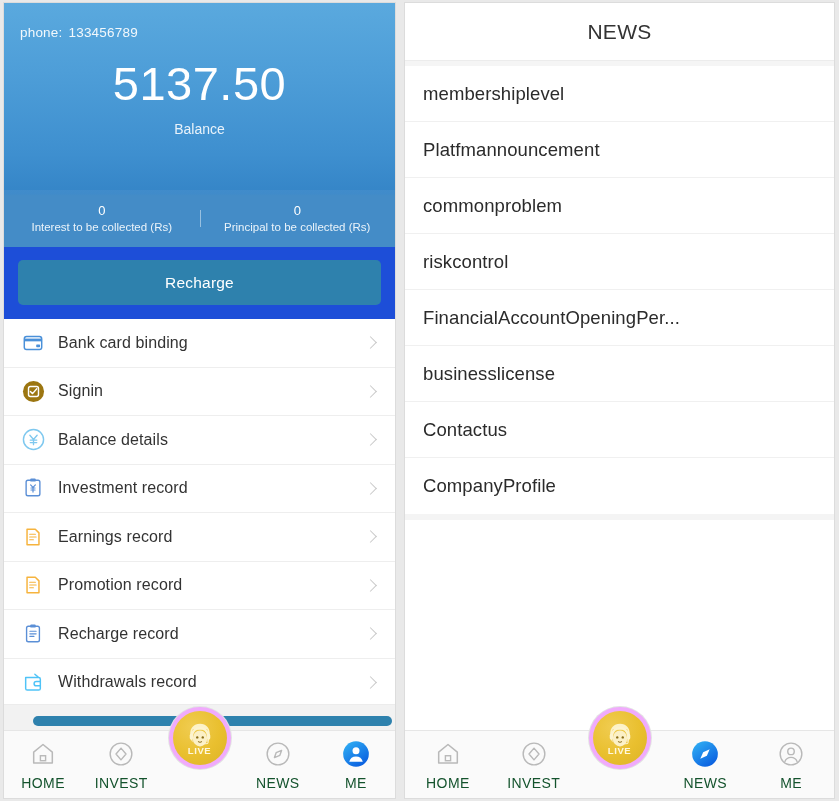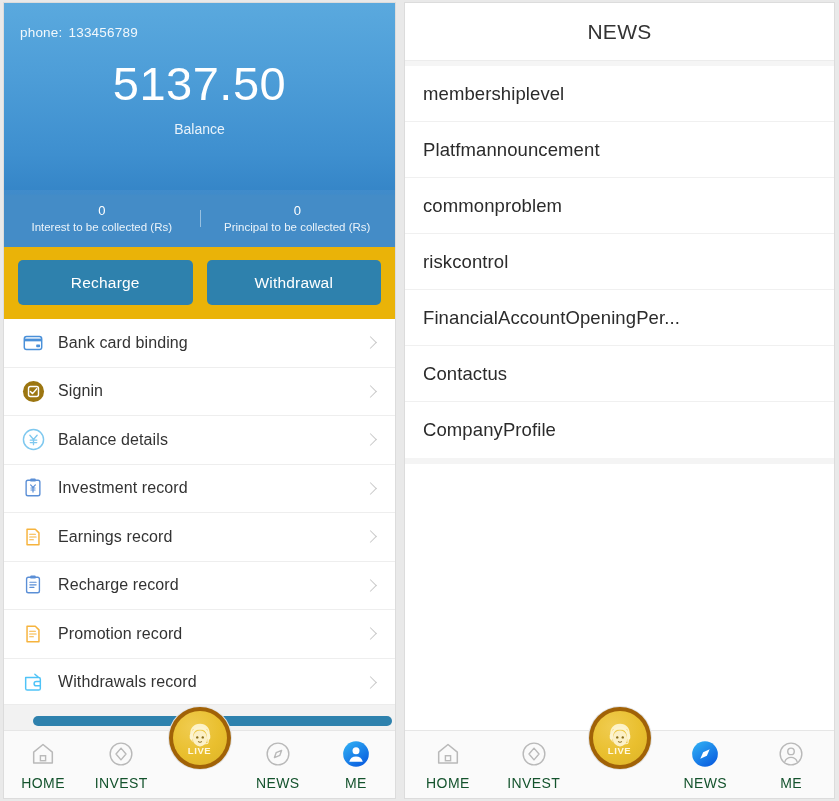--- a/index.html
+++ b/index.html
@@ -91,21 +91,21 @@
     background: rgba(255,255,255,0.45);
   }
   .pending-value { font-size: 13px; line-height: 1.35; color: #ffffff; }
   .pending-label { font-size: 11.5px; line-height: 1.4; color: #eaf3fa; }
 
   
   .action-row {
     display: flex;
     gap: 14px;
     padding: 13px 14px 14px 14px;
-    background: #eab308;
+    background: #1d4ed8;
   }
   .action-btn {
     flex: 1 1 50%;
     height: 45px;
     border: none;
     border-radius: 5px;
     background: #2e81ad;
     color: #ffffff;
     font-size: 15.5px;
     font-family: "Liberation Sans", sans-serif;
@@ -241,21 +241,21 @@
   .tab-center { visibility: hidden; }
 
   
   .live-bubble {
     position: absolute;
     left: 50%;
     top: -24px;
     transform: translateX(-50%);
     width: 62px; height: 62px;
     border-radius: 50%;
-    background: #a16207;
+    background: #f0abfc;
     display: flex;
     align-items: center;
     justify-content: center;
     cursor: pointer;
     z-index: 5;
     box-shadow: 0 0 0 1px #e3e3e3;
   }
   .live-inner {
     width: 54px; height: 54px;
     border-radius: 50%;
@@ -297,21 +297,20 @@
           </div>
           <div class="pending-cell">
             <div class="pending-value">0</div>
             <div class="pending-label">Principal to be collected (Rs)</div>
           </div>
         </div>
       </div>
 
       <div class="action-row">
         <button class="action-btn">Recharge</button>
-        <button class="action-btn">Withdrawal</button>
       </div>
 
       <div class="menu-list">
 
         <div class="menu-item">
           <span class="menu-icon">
             <svg width="22" height="22" viewBox="0 0 24 24">
               <rect x="2.5" y="5" width="19" height="14" rx="2.5" fill="none" stroke="#4a90d9" stroke-width="1.6"></rect>
               <rect x="2.5" y="7.2" width="19" height="3" fill="#4a90d9"></rect>
               <rect x="15.5" y="13.5" width="4.2" height="3" rx="0.8" fill="#4a90d9"></rect>
@@ -363,37 +362,37 @@
               <path d="M8.4 9 H14.6 M8.4 12 H15.4 M8.4 15 H12.4" fill="none" stroke="#f6b33d" stroke-width="1.3" stroke-linecap="round"></path>
             </svg>
           </span>
           <span class="menu-label">Earnings record</span>
           <span class="chev"></span>
         </div>
 
         <div class="menu-item">
           <span class="menu-icon">
             <svg width="22" height="22" viewBox="0 0 24 24">
+              <path d="M5.5 3.5 H14.5 L18.5 7.5 V20.5 H5.5 Z" fill="none" stroke="#f6b33d" stroke-width="1.6" stroke-linejoin="round"></path>
+              <path d="M8.4 9 H14.6 M8.4 12 H15.4 M8.4 15 H12.4" fill="none" stroke="#f6b33d" stroke-width="1.3" stroke-linecap="round"></path>
+            </svg>
+          </span>
+          <span class="menu-label">Promotion record</span>
+          <span class="chev"></span>
+        </div>
+
+        <div class="menu-item">
+          <span class="menu-icon">
+            <svg width="22" height="22" viewBox="0 0 24 24">
               <rect x="5" y="3.5" width="14" height="17" rx="2" fill="none" stroke="#5b8fd6" stroke-width="1.5"></rect>
               <rect x="9" y="1.6" width="6" height="3.4" rx="1" fill="#5b8fd6"></rect>
               <path d="M8.6 9 H15.4 M8.6 11.8 H15.4 M8.6 14.6 H13" fill="none" stroke="#5b8fd6" stroke-width="1.3" stroke-linecap="round"></path>
             </svg>
           </span>
           <span class="menu-label">Recharge record</span>
-          <span class="chev"></span>
-        </div>
-
-        <div class="menu-item">
-          <span class="menu-icon">
-            <svg width="22" height="22" viewBox="0 0 24 24">
-              <path d="M5.5 3.5 H14.5 L18.5 7.5 V20.5 H5.5 Z" fill="none" stroke="#f6b33d" stroke-width="1.6" stroke-linejoin="round"></path>
-              <path d="M8.4 9 H14.6 M8.4 12 H15.4 M8.4 15 H12.4" fill="none" stroke="#f6b33d" stroke-width="1.3" stroke-linecap="round"></path>
-            </svg>
-          </span>
-          <span class="menu-label">Promotion record</span>
           <span class="chev"></span>
         </div>
 
         <div class="menu-item">
           <span class="menu-icon">
             <svg width="22" height="22" viewBox="0 0 24 24">
               <path d="M4 7 V19 A1.8 1.8 0 0 0 5.8 20.8 H18.2 A1.8 1.8 0 0 0 20 19 V9 A1.8 1.8 0 0 0 18.2 7.2 Z" fill="none" stroke="#4fc3f7" stroke-width="1.6" stroke-linejoin="round"></path>
               <path d="M14 3.6 L17.4 6.4" fill="none" stroke="#4fc3f7" stroke-width="1.5" stroke-linecap="round"></path>
               <path d="M20 11.4 H15.6 A2.4 2.4 0 0 0 15.6 16.2 H20" fill="none" stroke="#4fc3f7" stroke-width="1.6" stroke-linejoin="round"></path>
             </svg>
@@ -498,20 +497,23 @@
         <div class="news-item">
           <span class="news-label">commonproblem</span>
         </div>
         <div class="news-item">
           <span class="news-label">riskcontrol</span>
         </div>
         <div class="news-item">
           <span class="news-label">FinancialAccountOpeningPer...</span>
         </div>
         <div class="news-item">
+          <span class="news-label">businesslicense</span>
+        </div>
+        <div class="news-item">
           <span class="news-label">Contactus</span>
         </div>
         <div class="news-item">
           <span class="news-label">CompanyProfile</span>
         </div>
       </div>
 
       <div class="news-end-sep"></div>
     </div>
 

